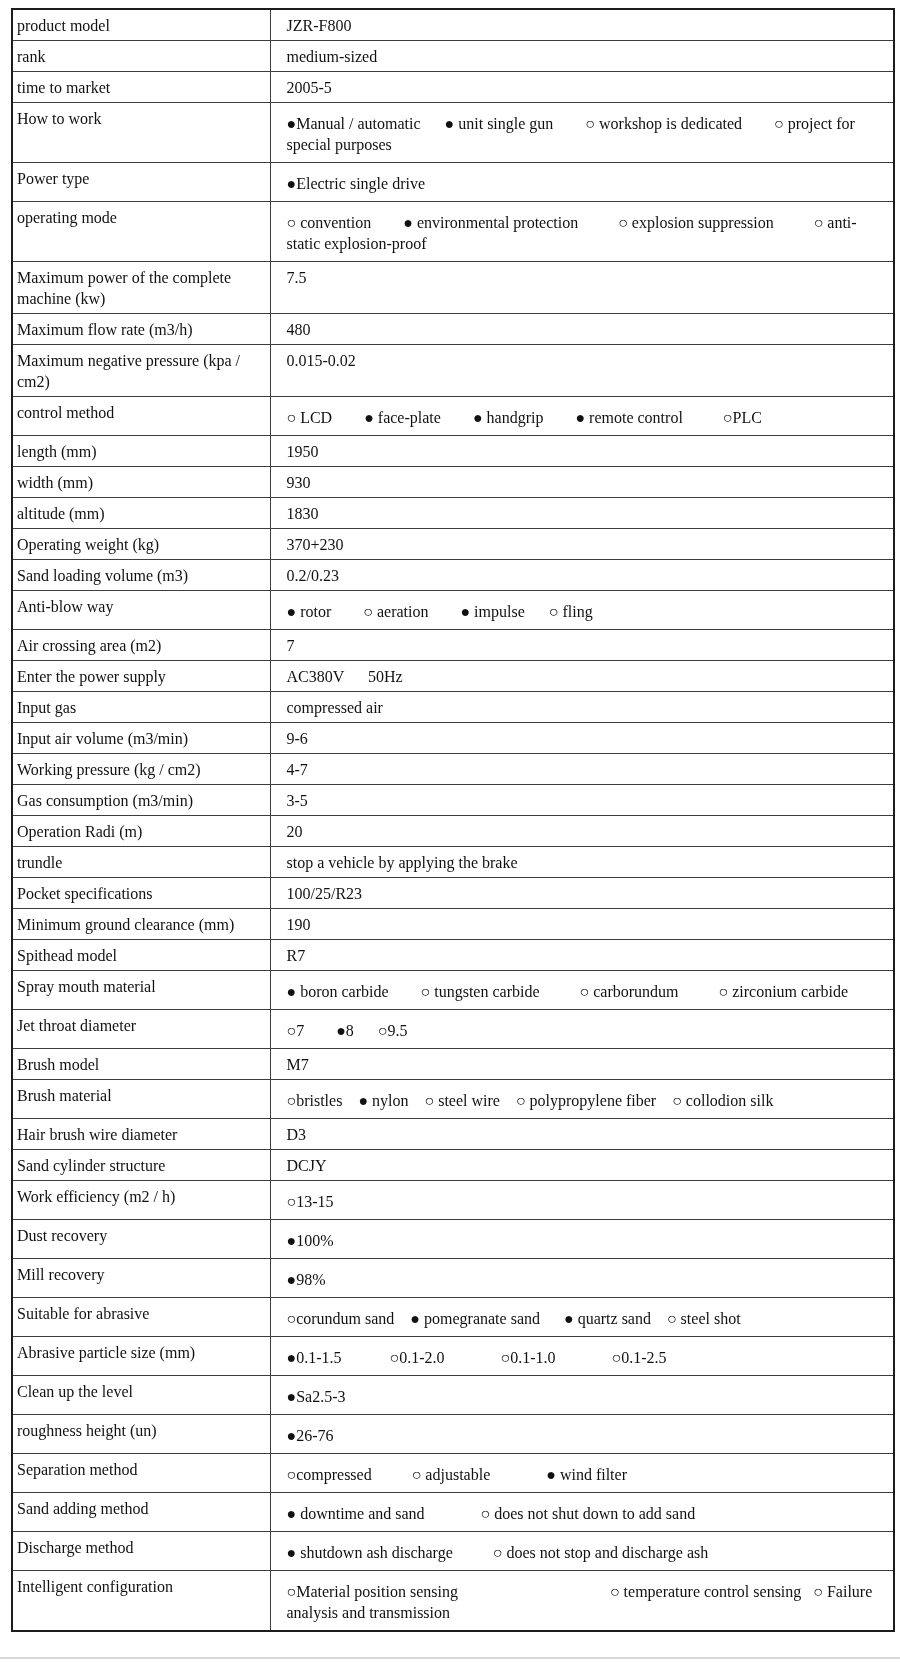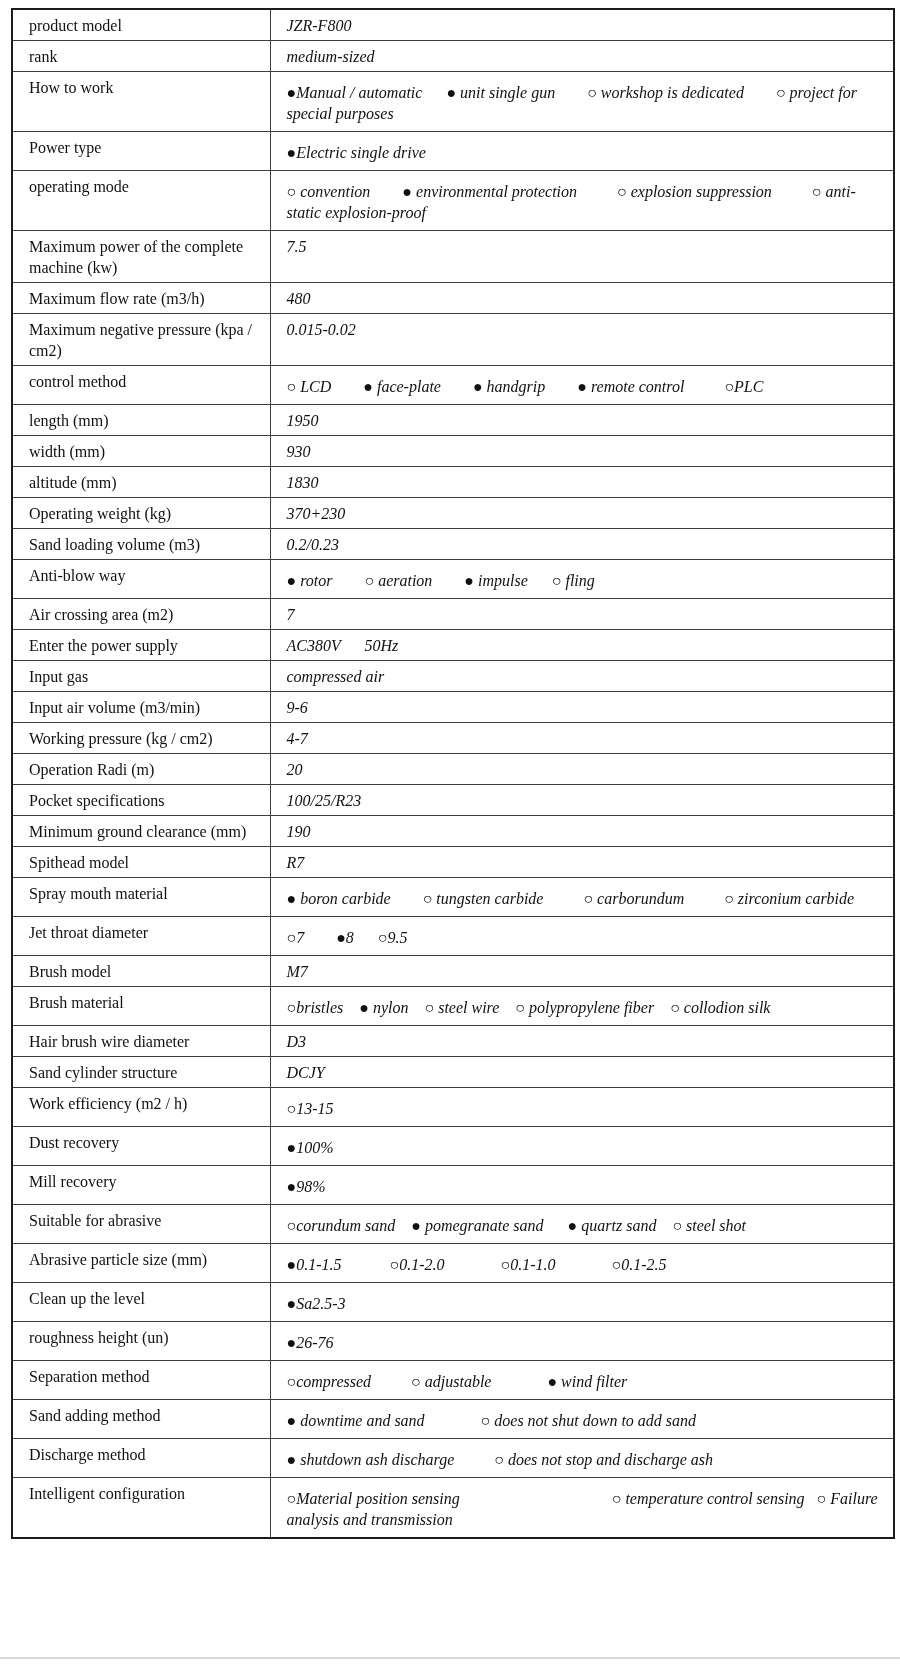--- a/index.html
+++ b/index.html
@@ -32,27 +32,26 @@
   col.c1 { width: 258px; }
   col.c2 { width: 624px; }
   td {
     border: 1px solid #3d3d3d;
     vertical-align: top;
     font-size: 16px;
     line-height: 21px;
     overflow: hidden;
   }
   td.label {
-    padding: 5px 6px 4px 16px;
+    padding: 5px 6px 4px 4px;
   }
   td.value {
     padding: 5px 10px 4px 16px;
     white-space: pre-wrap;
     word-wrap: break-word;
-    font-style: italic;
   }
   td.value.opts {
     padding-top: 10px;
     padding-bottom: 7px;
     margin-left: 46px;
   }
   
   .page-edge {
     position: absolute;
     left: 0;
@@ -75,20 +74,24 @@
   <tr>
     <td class="label">product model</td>
     <td class="value">JZR-F800</td>
   </tr>
 
   <tr>
     <td class="label">rank</td>
     <td class="value">medium-sized</td>
   </tr>
 
+  <tr>
+    <td class="label">time to market</td>
+    <td class="value">2005-5</td>
+  </tr>
 
   <tr>
     <td class="label">How to work</td>
     <td class="value opts">●Manual / automatic      ● unit single gun        ○ workshop is dedicated        ○ project for special purposes</td>
   </tr>
 
   <tr>
     <td class="label">Power type</td>
     <td class="value opts">●Electric single drive</td>
   </tr>
@@ -167,26 +170,34 @@
   <tr>
     <td class="label">Input air volume (m3/min)</td>
     <td class="value">9-6</td>
   </tr>
 
   <tr>
     <td class="label">Working pressure (kg / cm2)</td>
     <td class="value">4-7</td>
   </tr>
 
+  <tr>
+    <td class="label">Gas consumption (m3/min)</td>
+    <td class="value">3-5</td>
+  </tr>
 
   <tr>
     <td class="label">Operation Radi (m)</td>
     <td class="value">20</td>
   </tr>
 
+  <tr>
+    <td class="label">trundle</td>
+    <td class="value">stop a vehicle by applying the brake</td>
+  </tr>
 
   <tr>
     <td class="label">Pocket specifications</td>
     <td class="value">100/25/R23</td>
   </tr>
 
   <tr>
     <td class="label">Minimum ground clearance (mm)</td>
     <td class="value">190</td>
   </tr>

